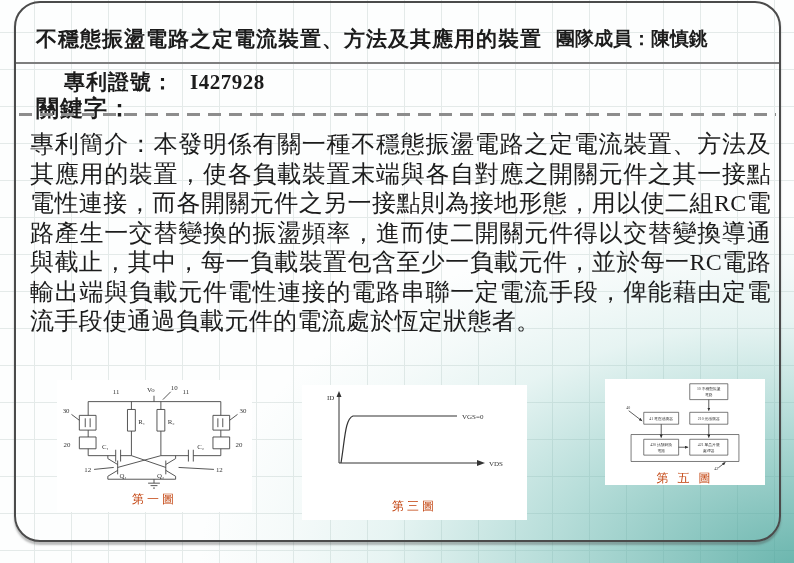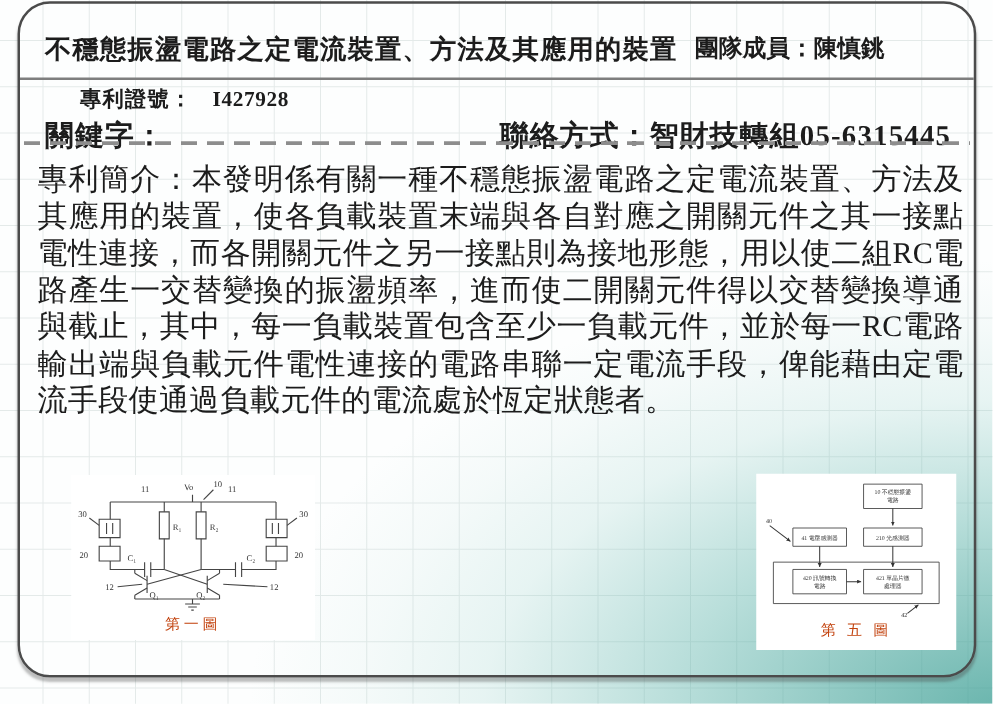--- a/index.html
+++ b/index.html
@@ -35,21 +35,21 @@
   .title-row{
     position:absolute;left:20px;right:14px;top:22px;
     display:flex;align-items:flex-end;gap:14px;
   }
   .doc-title{
     margin:0;font-size:21px;font-weight:bold;letter-spacing:1px;white-space:nowrap;
   }
   .team{font-size:19px;font-weight:bold;white-space:nowrap;padding-bottom:1px;}
   .hline{position:absolute;top:59px;left:0;right:0;border-top:2px solid #7e7e7e;}
   .row-patent{
-    position:absolute;top:65px;left:20px;font-size:17px;font-weight:bold;letter-spacing:1px;padding-left:28px;
+    position:absolute;top:65px;left:20px;font-size:21px;font-weight:bold;letter-spacing:1px;padding-left:28px;
   }
   .row-patent .value{margin-left:16px;letter-spacing:0.5px;}
   .row-keyword{
     position:absolute;top:90px;left:20px;right:18px;font-size:23px;font-weight:bold;
     display:flex;justify-content:space-between;letter-spacing:1px;
   }
   .dash{
     position:absolute;top:110px;left:3px;right:3px;height:3px;
     background:repeating-linear-gradient(90deg,#8d8d8d 0 13px,transparent 13px 21px);
   }
@@ -62,21 +62,21 @@
     position:absolute;background:#ffffff;
     display:flex;flex-direction:column;align-items:center;justify-content:flex-start;
   }
   .fig-caption{
     font-size:12px;letter-spacing:3px;color:#c2410c;line-height:14px;
   }
   .fig svg text{font-family:"Liberation Serif","DejaVu Serif",serif;fill:#333;}
   .fig svg path,.fig svg line,.fig svg rect{vector-effect:non-scaling-stroke;}
   #fig1{left:41px;top:377px;width:195px;height:132px;}
   #fig2{left:286px;top:382px;width:225px;height:135px;}
-  #fig3{left:589px;top:376px;width:160px;height:141px;}
+  #fig3{left:589px;top:376px;width:160px;height:106px;}
 </style>
 </head>
 <body>
 
 <div class="page">
   <div class="teal-overlay"></div>
 
   <div class="card">
 
     <div class="title-row">
@@ -85,21 +85,20 @@
     </div>
 
     <div class="hline"></div>
 
     <div class="row-patent">
       <span>專利證號：</span><span class="value">I427928</span>
     </div>
 
     <div class="row-keyword">
       <span>關鍵字：</span>
-      <span>聯絡方式：智財技轉組05-6315445</span>
     </div>
 
     <div class="dash"></div>
 
     <p class="abstract">專利簡介：本發明係有關一種不穩態振盪電路之定電流裝置、方法及其應用的裝置，使各負載裝置末端與各自對應之開關元件之其一接點電性連接，而各開關元件之另一接點則為接地形態，用以使二組RC電路產生一交替變換的振盪頻率，進而使二開關元件得以交替變換導通與截止，其中，每一負載裝置包含至少一負載元件，並於每一RC電路輸出端與負載元件電性連接的電路串聯一定電流手段，俾能藉由定電流手段使通過負載元件的電流處於恆定狀態者。</p>
 
     <div class="fig" id="fig1">
       <svg width="193" height="112" viewBox="0 0 195 114">
         <g stroke="#444" stroke-width="0.9" fill="none">
           <path d="M30 22 H165"></path>
@@ -166,20 +165,35 @@
           <text x="141" y="70">C₂</text>
           <text x="62" y="100">Q₁</text>
           <text x="100" y="100">Q₂</text>
           <text x="26" y="94">12</text>
           <text x="160" y="94">12</text>
         </g>
       </svg>
       <div class="fig-caption">第一圖</div>
     </div>
 
+    <div class="fig" id="fig2">
+      <svg width="215" height="100" viewBox="0 0 215 96">
+        <g stroke="#333" stroke-width="1" fill="none">
+          <path d="M32 8 V76"></path>
+          <path d="M32 76 H172"></path>
+        </g>
+        <polygon points="32,4 29.5,10 34.5,10" fill="#333"></polygon>
+        <polygon points="178,76 170,73 170,79" fill="#333"></polygon>
+        <path d="M34 76 C38 52 38 32 46 29 L150 29" stroke="#333" stroke-width="1.2" fill="none"></path>
+        <text x="20" y="13" font-size="7">ID</text>
+        <text x="155" y="32" font-size="7">VGS=0</text>
+        <text x="182" y="79" font-size="7">VDS</text>
+      </svg>
+      <div class="fig-caption" style="margin-top:14px">第三圖</div>
+    </div>
 
     <div class="fig" id="fig3">
       <svg width="156" height="118" viewBox="0 0 160 116">
         <defs>
           <marker id="arr" markerWidth="6" markerHeight="6" refX="4" refY="2" orient="auto">
             <path d="M0 0 L4 2 L0 4 Z" fill="#333"></path>
           </marker>
         </defs>
         <g stroke="#444" stroke-width="0.7" fill="none">
           <rect x="86" y="6" width="48" height="20"></rect>

